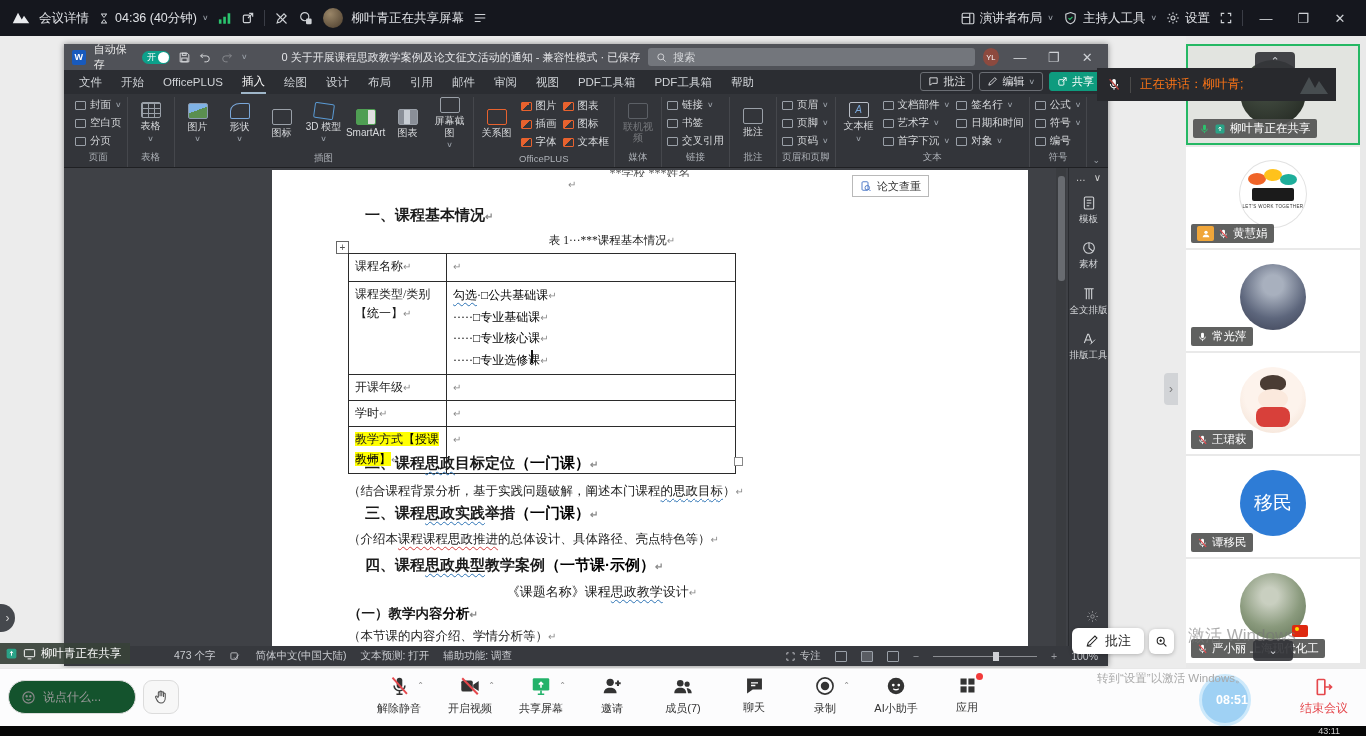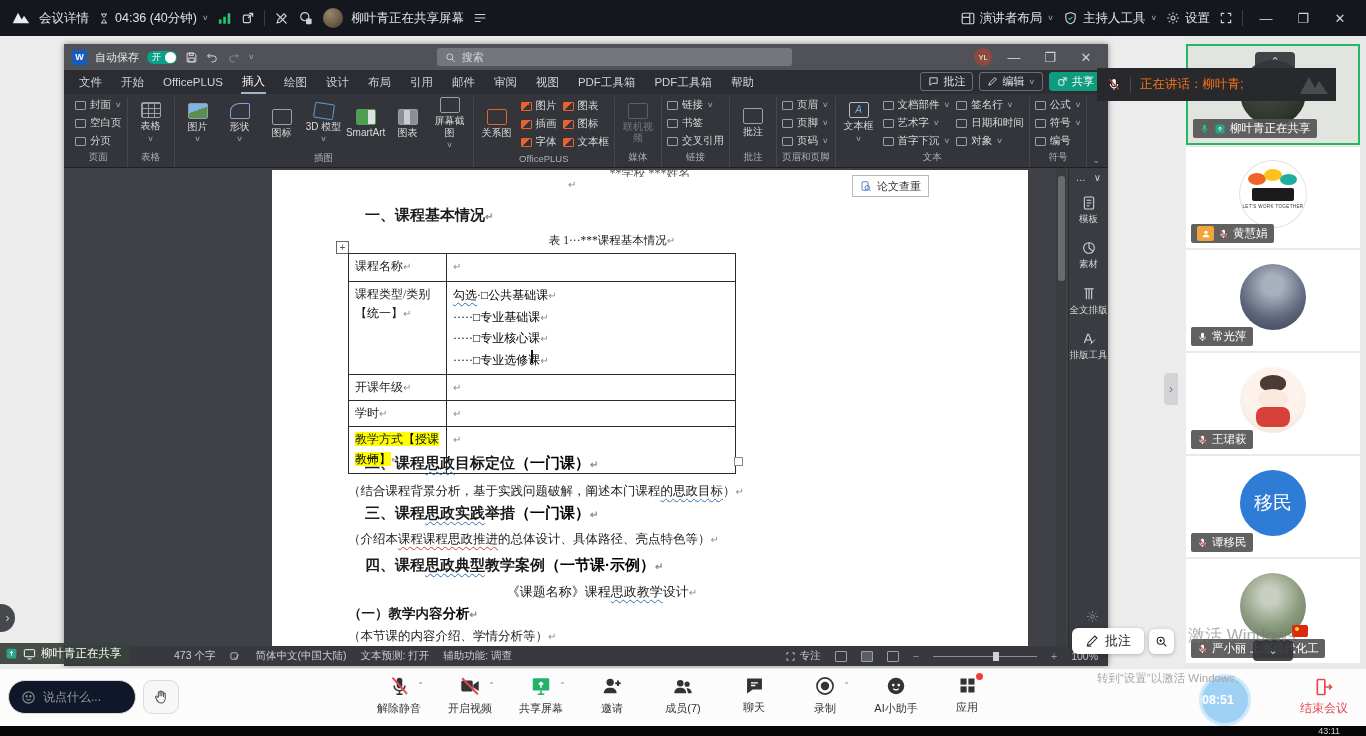--- a/index.html
+++ b/index.html
@@ -99,27 +99,27 @@
   .tile .av{position:absolute;left:50%;top:14px;transform:translateX(-50%);width:66px;height:66px;border-radius:50%}
   .pill{position:absolute;left:5px;bottom:5px;background:rgba(82,84,82,.92);border-radius:2px;padding:2px 6px;display:flex;align-items:center;gap:4px;color:#fff;font-size:11.5px;max-width:164px;white-space:nowrap;overflow:hidden}
   .tile.active{border:2px solid #25b864;background:#e2e4e0}
   .collapsebtn{position:absolute;background:rgba(52,53,58,.92);border-radius:4px;color:#c9cbd0;display:flex;align-items:center;justify-content:center;font-size:11px;z-index:5}
   .hostbadge{width:17px;height:15px;background:#f0a63a;border-radius:2px;display:flex;align-items:center;justify-content:center;flex:none}
   .flagbadge{position:absolute;right:-2px;bottom:2px;width:16px;height:12px;background:#de2910;border-radius:2px}
   .flagbadge::after{content:"";position:absolute;left:3px;top:2px;width:4px;height:4px;background:#ffde00;border-radius:50%}
 
   
   .btoolbar{position:absolute;left:0;top:668px;width:1366px;height:58px;background:#fcfcfd;border-top:1px solid #e8e8e8}
-  .chatpill{position:absolute;left:8px;top:11px;width:128px;height:34px;border:1px solid #dcdcdc;background:#0f172a;border-radius:17px;display:flex;align-items:center;gap:7px;padding:14px 12px;color:#999;font-size:12px}
+  .chatpill{position:absolute;left:8px;top:11px;width:128px;height:34px;border:1px solid #dcdcdc;background:#14532d;border-radius:17px;display:flex;align-items:center;gap:7px;padding:14px 12px;color:#999;font-size:12px}
   .handpill{position:absolute;left:143px;top:11px;width:36px;height:34px;border:1px solid #dcdcdc;background:#f7f7f7;border-radius:9px;display:flex;align-items:center;justify-content:center;color:#555}
   .centerbtns{position:absolute;left:50%;top:6px;transform:translateX(-50%);display:flex;gap:15px}
   .cbtn{width:56px;display:flex;flex-direction:column;align-items:center;gap:4px;font-size:11px;color:#333;position:relative}
   .cbtn .chev{position:absolute;right:3px;top:6px;font-size:8px;color:#888}
   .reddot{position:absolute;right:12px;top:-2px;width:7px;height:7px;border-radius:50%;background:#f23a3a}
-  .timer{position:absolute;left:1199px;top:5px;width:52px;height:52px;border-radius:50%;background:#9fd1f4;border:3px solid #cde9fb;color:#fff;font-size:12.5px;font-weight:bold;display:flex;align-items:center;justify-content:flex-start}
+  .timer{position:absolute;left:1199px;top:5px;width:52px;height:52px;border-radius:50%;background:#9fd1f4;border:3px solid #cde9fb;color:#fff;font-size:12.5px;font-weight:bold;display:flex;align-items:center;justify-content:flex-end}
   .endbtn{position:absolute;left:1300px;top:8px;display:flex;flex-direction:column;align-items:center;gap:3px;font-size:12px;color:#e5484d}
   .taskstrip{position:absolute;left:0;top:726px;width:1366px;height:10px;background:#060606;overflow:hidden}
   .tasktime{position:absolute;right:26px;top:0;color:#cfcfcf;font-size:9px}
 </style>
 </head>
 <body>
 
 <div class="screen">
 
   <div class="topbar">
@@ -236,20 +236,21 @@
               <path d="M3 9h10.5a5.5 5.5 0 0 1 0 11H10"></path>
             </svg>
           </span>
         <span style="opacity:.4">
             <svg width="13" height="13" viewBox="0 0 24 24" fill="none" stroke="#d8dadd" stroke-width="1.8">
               <path d="M17 5l4 4-4 4"></path>
               <path d="M21 9H10.5a5.5 5.5 0 0 0 0 11H14"></path>
             </svg>
           </span>
         <span class="caret">∨</span>
+        <span class="wt-title">0 关于开展课程思政教学案例及论文征文活动的通知 - 兼容性模式 · 已保存</span>
         <span class="wsearch">
           <span>
               <svg width="11" height="11" viewBox="0 0 24 24" fill="none" stroke="#d6d8db" stroke-width="2">
                 <circle cx="10.5" cy="10.5" r="6.5"></circle>
                 <path d="M15.5 15.5L21 21"></path>
               </svg>
             </span>
           <span>搜索</span>
         </span>
         <span class="avatar-yl">

